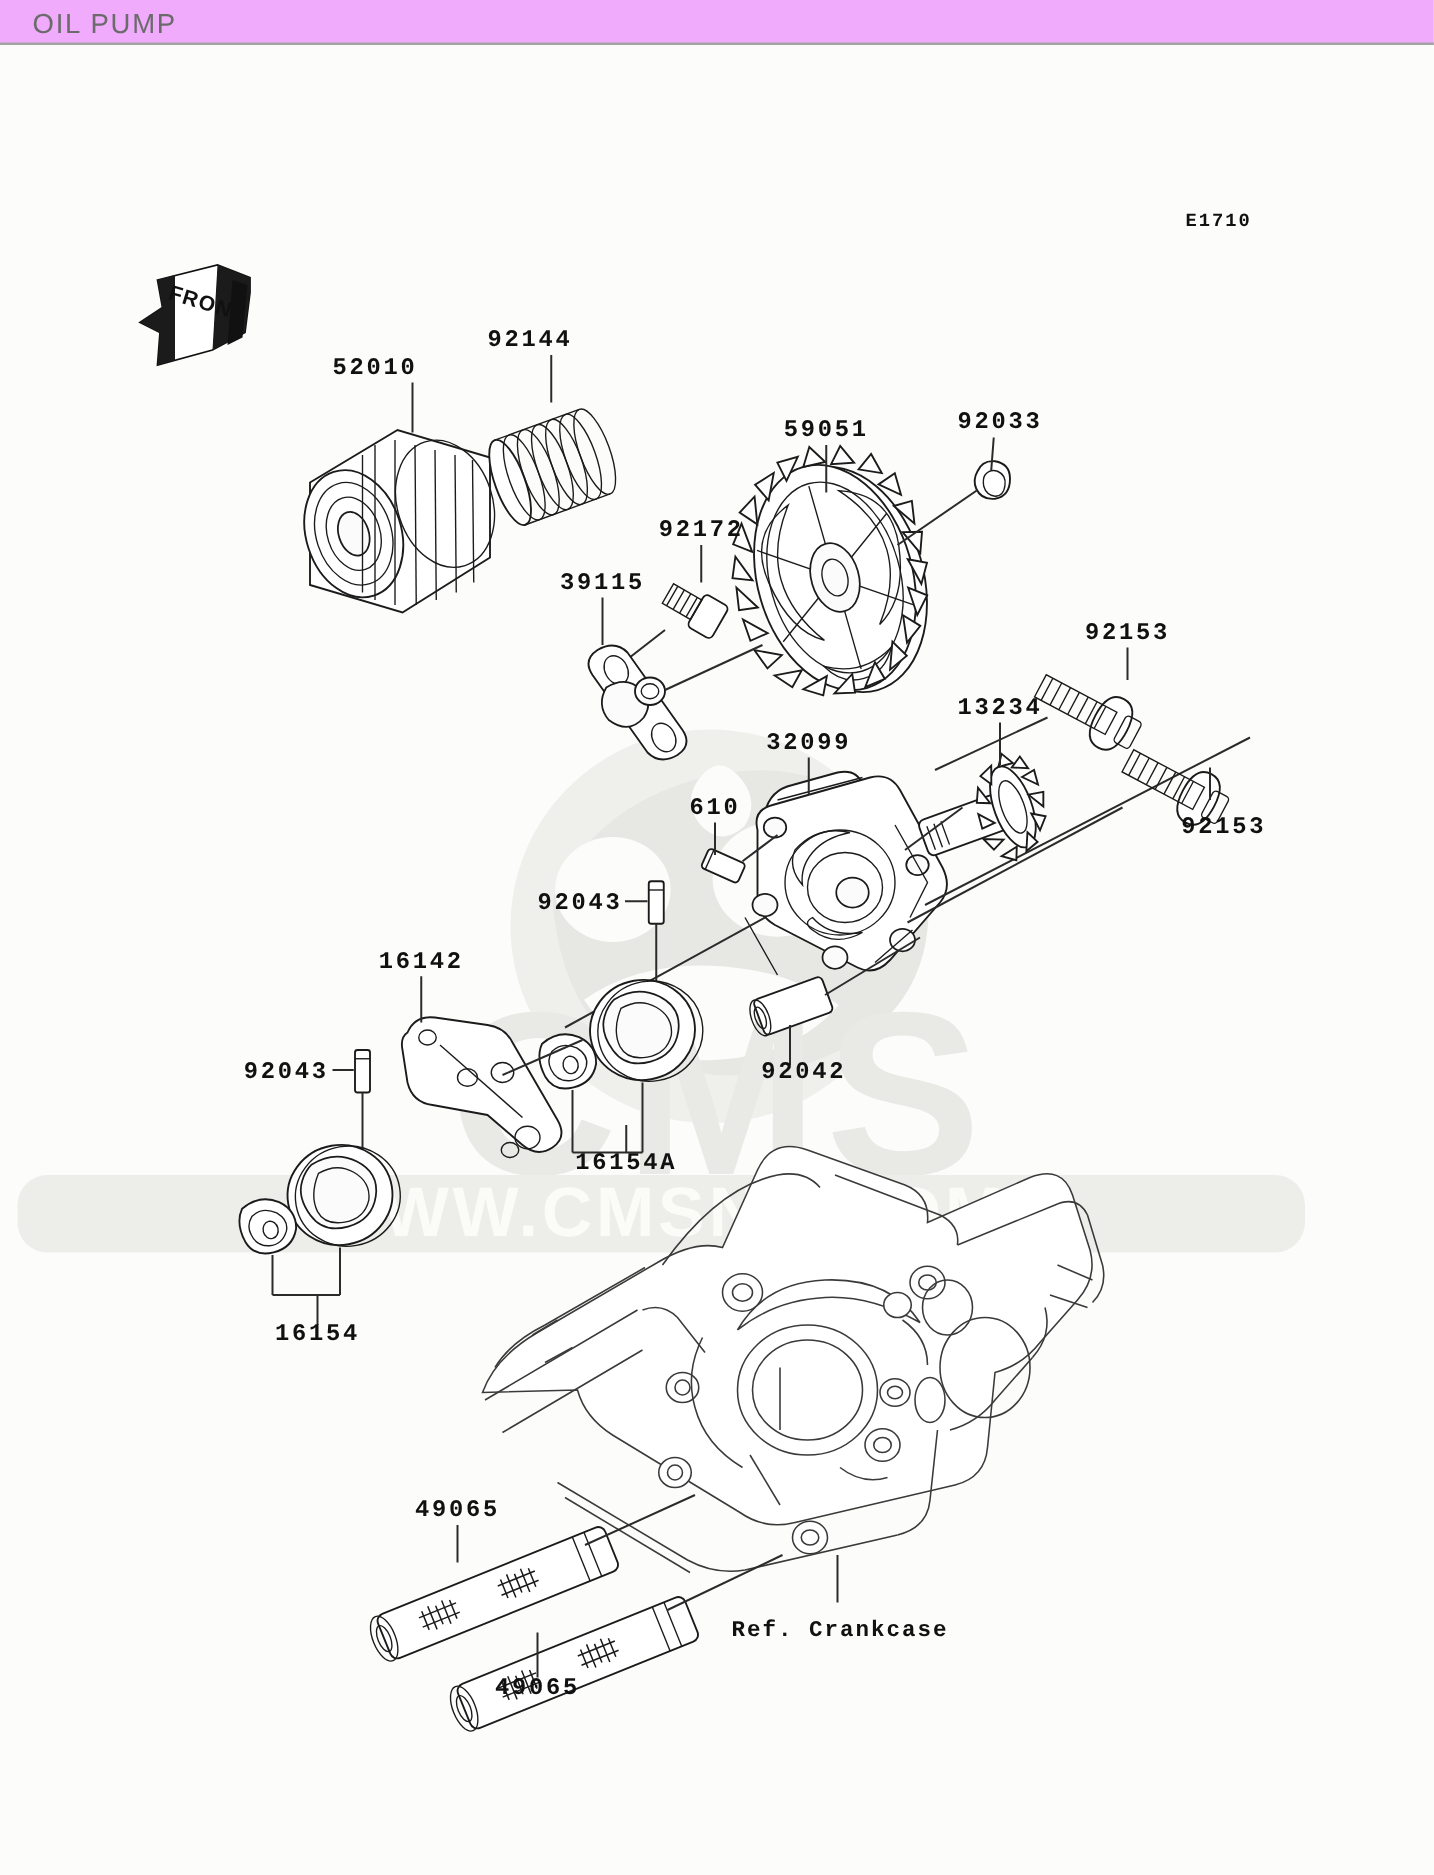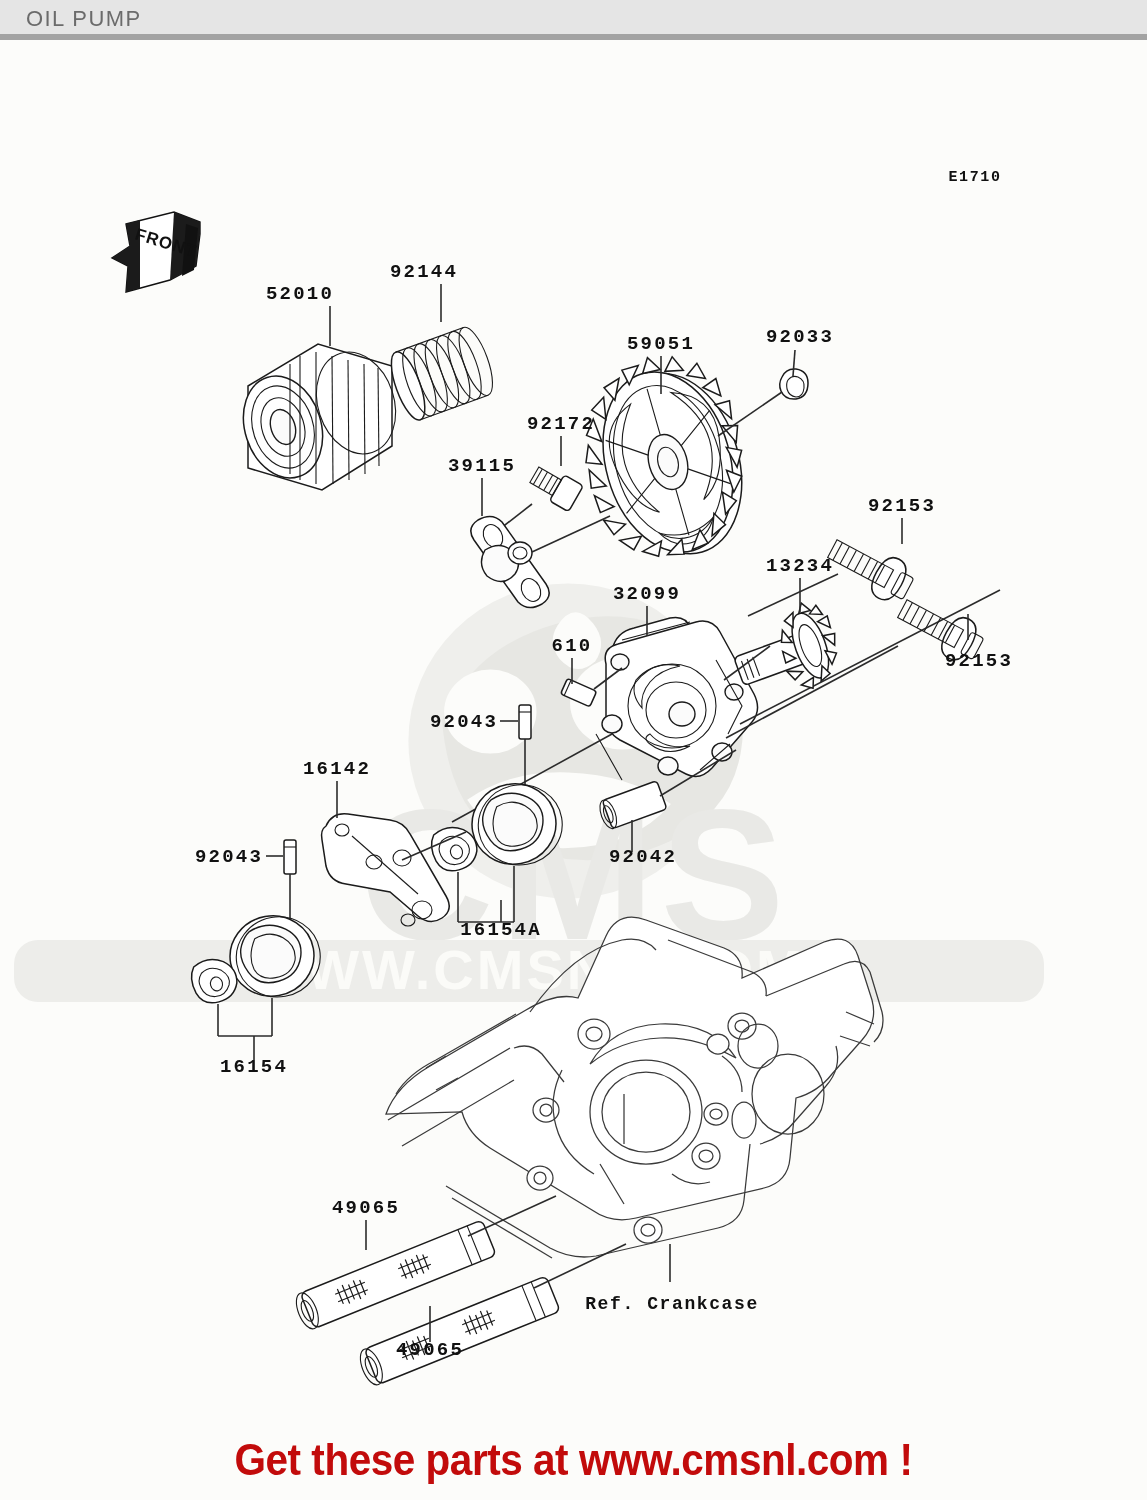--- a/index.html
+++ b/index.html
@@ -7,22 +7,22 @@
   body{
     width:1147px;height:1500px;position:relative;overflow:hidden;
     font-family:"Liberation Sans", sans-serif;
     background:#fcfcfa;
   }
   #page{position:absolute;inset:0;background:#fcfcfa;}
 
   
   #header-bar{
     position:absolute;left:0;top:0;width:1147px;height:34px;
-    background:#e5e5e5;
-    border-bottom:6px solid #a3a3a3;
+    background:#f0abfc;
+    border-bottom:2px solid #a3a3a3;
   }
   #page-title{
     position:absolute;left:26px;top:6px;
     font-size:22px;letter-spacing:1.4px;color:#6b6b6b;
     font-family:"Liberation Sans", sans-serif;font-weight:400;
     white-space:nowrap;
   }
 
   
   #stage{position:absolute;left:0;top:34px;width:1147px;height:1386px;}
@@ -473,17 +473,14 @@
           <text x="254" y="1038" text-anchor="middle" class="plabel">16154</text>
           <path d="M366 1186 L366 1216" class="ln" stroke-width="1.8"></path>
           <text x="366" y="1179" text-anchor="middle" class="plabel">49065</text>
           <path d="M430 1308 L430 1272" class="ln" stroke-width="1.8"></path>
           <text x="430" y="1321" text-anchor="middle" class="plabel">49065</text>
         </g>
 
     </svg>
   </div>
 
-  <div id="footer-banner">
-    <div id="footer-text">Get these parts at www.cmsnl.com !</div>
-  </div>
 
 </div>
 
 </body></html>

